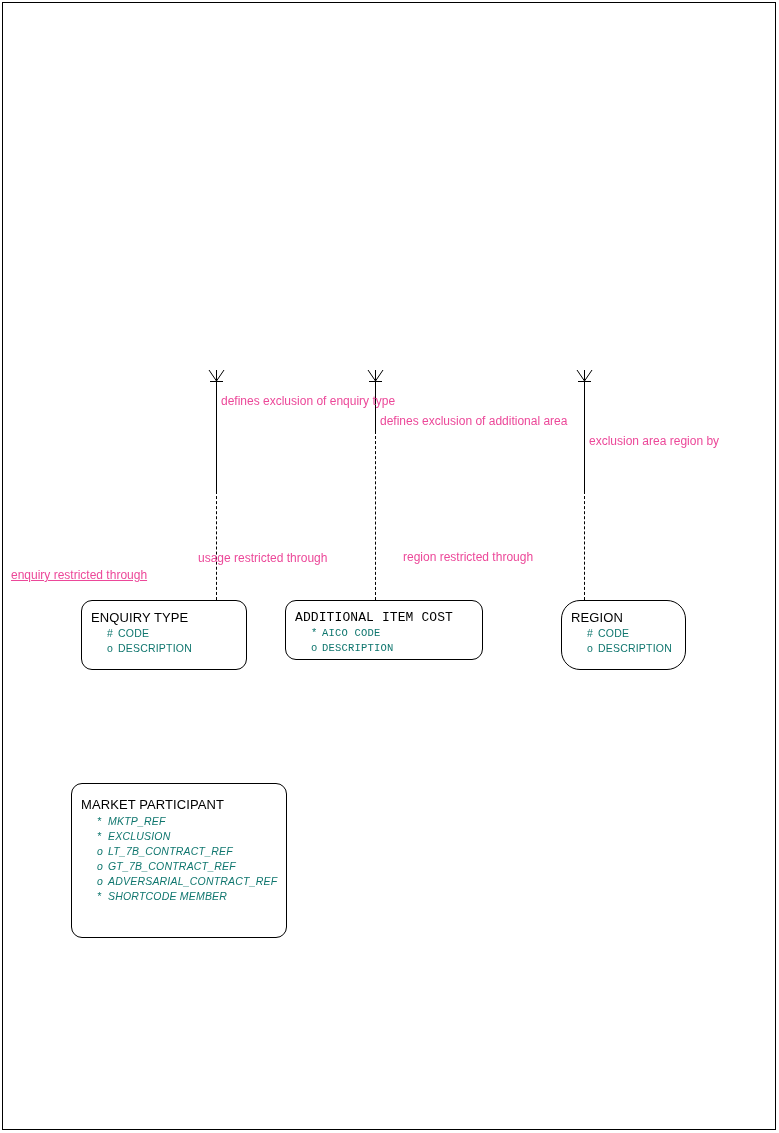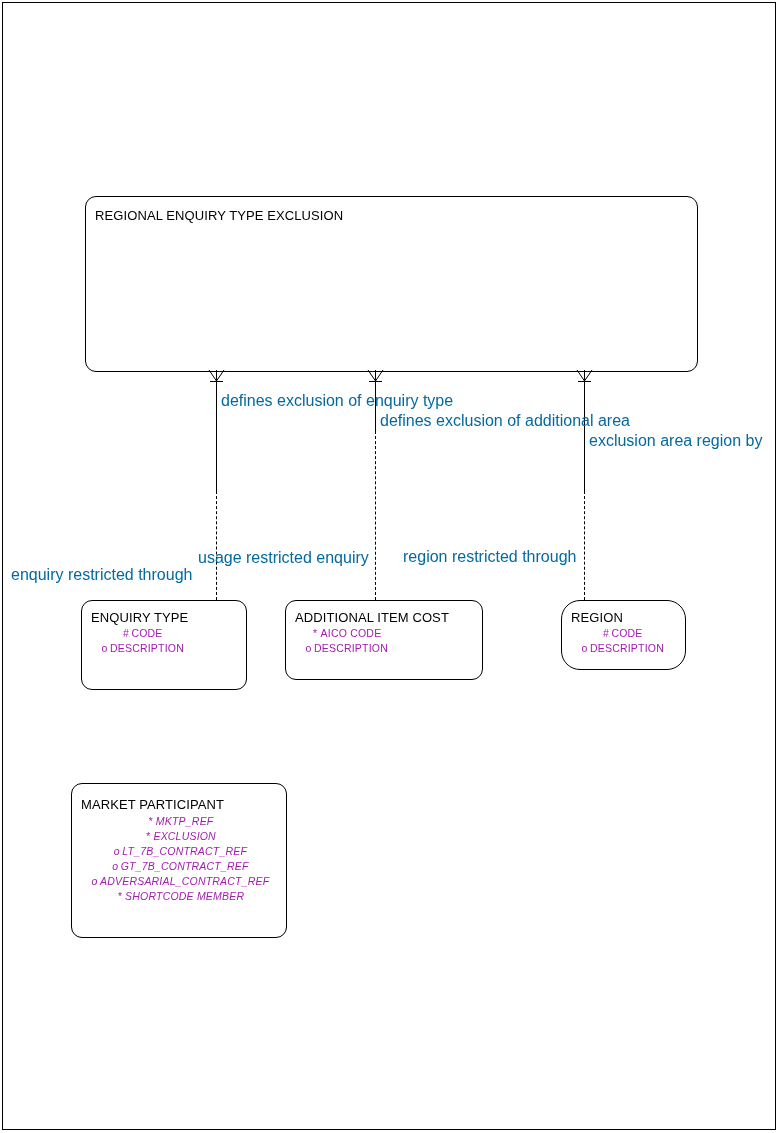--- a/index.html
+++ b/index.html
@@ -43,24 +43,23 @@
     position: absolute;
     left: 9px;
     font-size: 13px;
     line-height: 15px;
     color: #000000;
     white-space: nowrap;
     letter-spacing: 0.1px;
   }
   .attr-list {
     position: absolute;
-    left: 17px;
-    color: #a21caf;
-    white-space: nowrap;
-    text-align: center;
+    left: 25px;
+    color: #0f766e;
+    white-space: nowrap;
   }
   .attr {
     font-size: 10.5px;
     line-height: 15px;
     white-space: nowrap;
     letter-spacing: 0.2px;
   }
   .attr .mark {
     display: inline-block;
     width: 11px;
@@ -73,27 +72,28 @@
     width: 613px;
     height: 176px;
   }
   #entity-regional .entity-title { top: 11px; }
 
   
   #entity-enquiry-type {
     left: 81px;
     top: 600px;
     width: 166px;
-    height: 90px;
+    height: 70px;
   }
   #entity-additional-item-cost {
     left: 285px;
     top: 600px;
     width: 198px;
-    height: 80px;
+    height: 60px;
+    font-family: Liberation Mono, monospace;
   }
   #entity-region {
     left: 561px;
     top: 600px;
     width: 125px;
     height: 70px;
     border-radius: 19px;
   }
   #entity-enquiry-type .entity-title,
   #entity-additional-item-cost .entity-title,
@@ -123,36 +123,33 @@
     position: absolute;
     width: 0;
     border-left: 1px dashed #000000;
   }
   
   .crowsfoot {
     position: absolute;
   }
   .rel-label {
     position: absolute;
-    font-size: 16px;
+    font-size: 12px;
     line-height: 14px;
-    color: #0369a1;
+    color: #ec4899;
     white-space: nowrap;
   }
 </style>
 </head>
 <body>
 
 <div id="page">
 
   <div id="page-frame"></div>
 
-  <div class="entity" id="entity-regional">
-    <div class="entity-title">REGIONAL ENQUIRY TYPE EXCLUSION</div>
-  </div>
 
   <svg class="crowsfoot" style="left:206px; top:369px;" width="21" height="16">
     <line x1="10.5" y1="12" x2="3" y2="1" stroke="#000" stroke-width="1"></line>
     <line x1="10.5" y1="12" x2="10.5" y2="1" stroke="#000" stroke-width="1"></line>
     <line x1="10.5" y1="12" x2="18" y2="1" stroke="#000" stroke-width="1"></line>
     <line x1="4" y1="12.5" x2="17" y2="12.5" stroke="#000" stroke-width="1"></line>
   </svg>
   <div class="rel-line-solid" style="left:216px; top:381px; height:110px;"></div>
   <div class="rel-line-dashed" style="left:216px; top:491px; height:109px;"></div>
 
@@ -173,23 +170,23 @@
   </svg>
   <div class="rel-line-solid" style="left:584px; top:381px; height:110px;"></div>
   <div class="rel-line-dashed" style="left:584px; top:491px; height:109px;"></div>
 
   <div class="rel-label" style="left:221px; top:394px;">defines exclusion of enquiry type</div>
 
   <div class="rel-label" style="left:380px; top:414px;">defines exclusion of additional area</div>
 
   <div class="rel-label" style="left:589px; top:434px;">exclusion area region by</div>
 
-  <div class="rel-label" style="left:11px; top:568px;">enquiry restricted through</div>
-
-  <div class="rel-label" style="left:198px; top:551px;">usage restricted enquiry</div>
+  <div class="rel-label" style="left:11px; top:568px;text-decoration:underline;">enquiry restricted through</div>
+
+  <div class="rel-label" style="left:198px; top:551px;">usage restricted through</div>
 
   <div class="rel-label" style="left:403px; top:542px;margin-top:8px;">region restricted through</div>
 
   <div class="entity" id="entity-enquiry-type">
     <div class="entity-title">ENQUIRY TYPE</div>
     <div class="attr-list">
       <div class="attr">
         <span class="mark">#</span><span>CODE</span>
       </div>
       <div class="attr">

